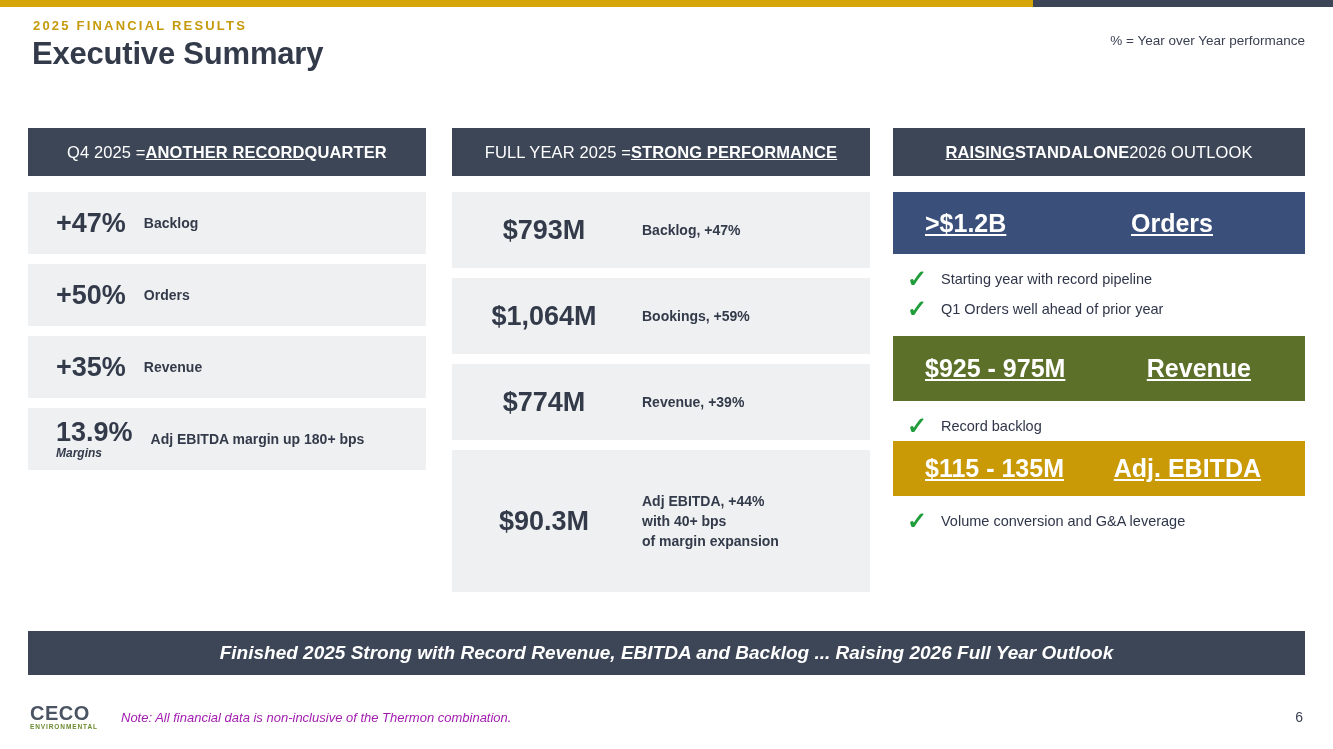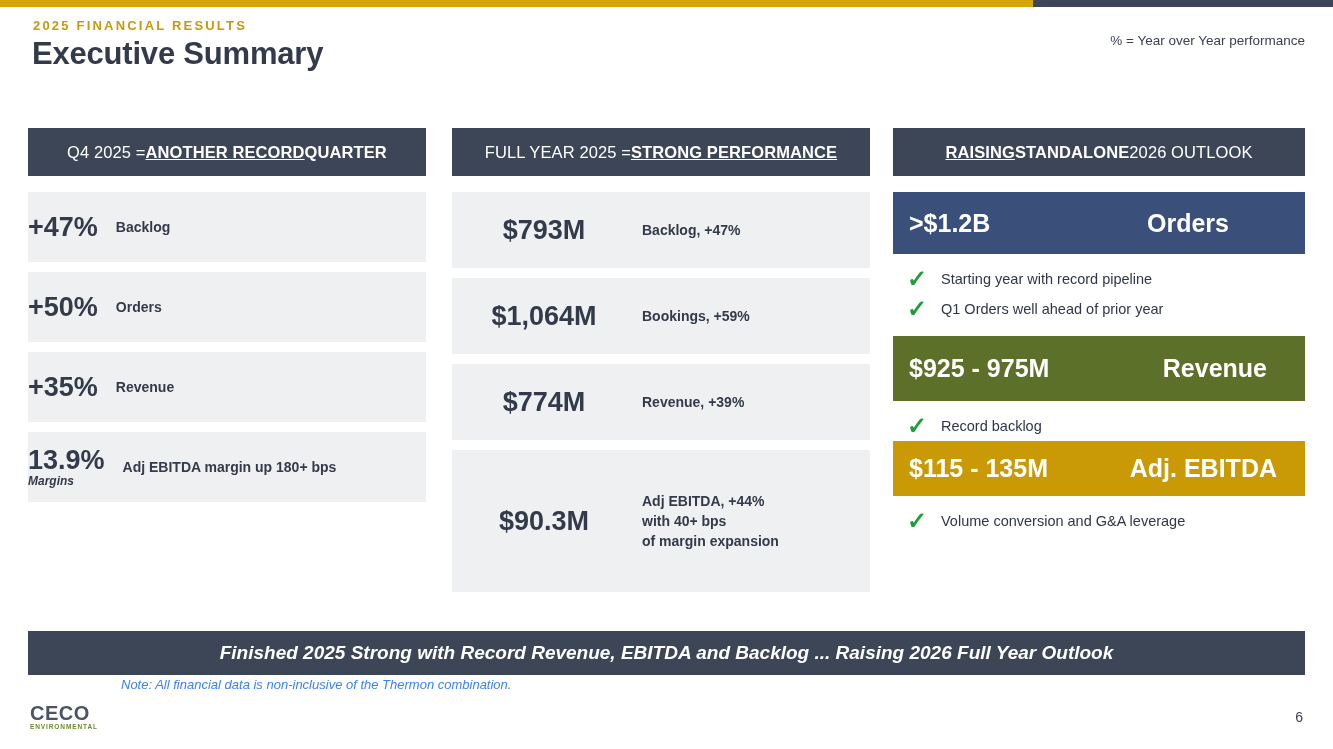--- a/index.html
+++ b/index.html
@@ -84,21 +84,21 @@
 
   
   .rows { margin-top: 16px; }
   .metric-row {
     background: #eef0f1;
     display: flex;
     align-items: center;
     margin-bottom: 10px;
     box-sizing: border-box;
   }
-  .col1 .metric-row { height: 70px; }
+  .col1 .metric-row { height: 62px; padding-left: 28px; }
   .col2 .metric-row { height: 76px; padding-left: 8px; }
 
   .metric-val {
     font-size: 27px;
     font-weight: bold;
     color: #333a4a;
     white-space: nowrap;
   }
   .metric-val.small-sub {
     line-height: 1.0;
@@ -126,21 +126,22 @@
   .col2 .metric-row.tall { height: 142px; align-items: center; }
   .col2 .metric-row.tall .metric-label { line-height: 1.45; }
 
   
   .c3-band {
     display: flex;
     align-items: center;
     color: #ffffff;
     font-weight: bold;
     box-sizing: border-box;
-    padding: 0 16px;
+    padding: 0 32px;
+    text-decoration: underline;
   }
   .c3-band .band-val {
     font-size: 25px;
   }
   .c3-band .band-name {
     font-size: 25px;
     margin-left: auto;
     margin-right: 18px;
   }
   .band-orders  { background: #3a4f7a; height: 62px; margin-top: 16px; }
@@ -206,24 +207,24 @@
   }
   .logo-sub {
     font-size: 6.5px;
     font-weight: bold;
     color: #6d8a2f;
     letter-spacing: 0.9px;
     margin-top: 1px;
   }
   .footnote {
     position: absolute;
-    left: 121px; top: 677px;
+    left: 121px; top: 710px;
     font-size: 13px;
     font-style: italic;
-    color: #3b82f6;
+    color: #a21caf;
   }
   .page-num {
     position: absolute;
     right: 30px; top: 709px;
     font-size: 14px;
     color: #3b4152;
   }
 </style>
 </head>
 <body>

